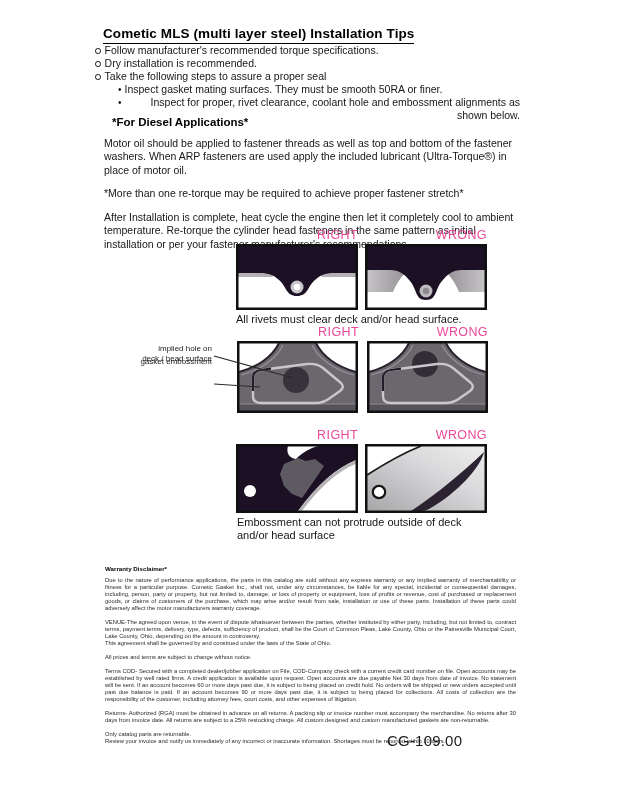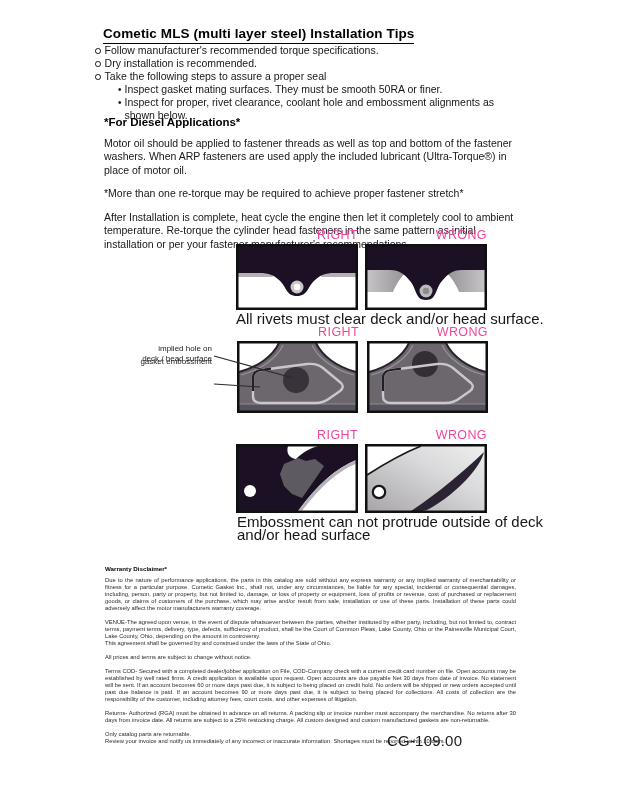--- a/index.html
+++ b/index.html
@@ -9,34 +9,34 @@
   }
   .abs { position:absolute; }
   
   .title {
     font-size:13.5px; font-weight:bold; color:#000;
     border-bottom:1.6px solid #000; padding-bottom:2px; letter-spacing:0.1px;
     display:inline-block;
   }
   
   .tips { font-size:10.5px; line-height:13px; color:#161616; }
-  .tiprow { display:flex; align-items:flex-start; }
+  .tiprow { display:flex; align-items:flex-start;text-align:right; }
   .obullet {
     flex:0 0 auto; width:3.6px; height:3.6px; border:1px solid #161616;
     border-radius:50%; margin:4px 4px 0 0;
   }
   .subrow { margin-left:23px; }
   .fbullet { flex:0 0 auto; font-size:10px; margin-right:3px; line-height:13px; }
   
   .diesel { width:414px; font-size:10.5px; line-height:13.5px; color:#161616; }
-  .diesel-h { font-size:11.5px; font-weight:bold; color:#000; margin:0 0 7px 0; }
+  .diesel-h { font-size:11.5px; font-weight:bold; color:#000; margin:0 0 7px 8px; }
   .diesel p { margin:0 0 10px 0; }
   
   .dlabel { width:122px; text-align:right; font-size:12.5px; letter-spacing:0.4px; color:#ec4899; }
-  .caption { font-size:15px; line-height:12.5px; color:#161616; }
+  .caption { font-size:11px; line-height:12.5px; color:#161616; }
   .preline { white-space:pre-line; }
   .ann { font-size:8px; line-height:9.5px; text-align:right; width:100px; color:#1b1b1b; }
   
   .disclaimer { width:411px; font-size:5.8px; line-height:7px; color:#2a2a2a; text-align:justify; }
   .disclaimer h4 { font-size:6.2px; margin:0 0 5px 0; color:#000; }
   .disclaimer p { margin:0 0 7px 0; }
   .pagecode { font-size:15px; color:#1b1b1b; letter-spacing:0.2px; }
   svg { display:block; }
 </style>
 </head>

